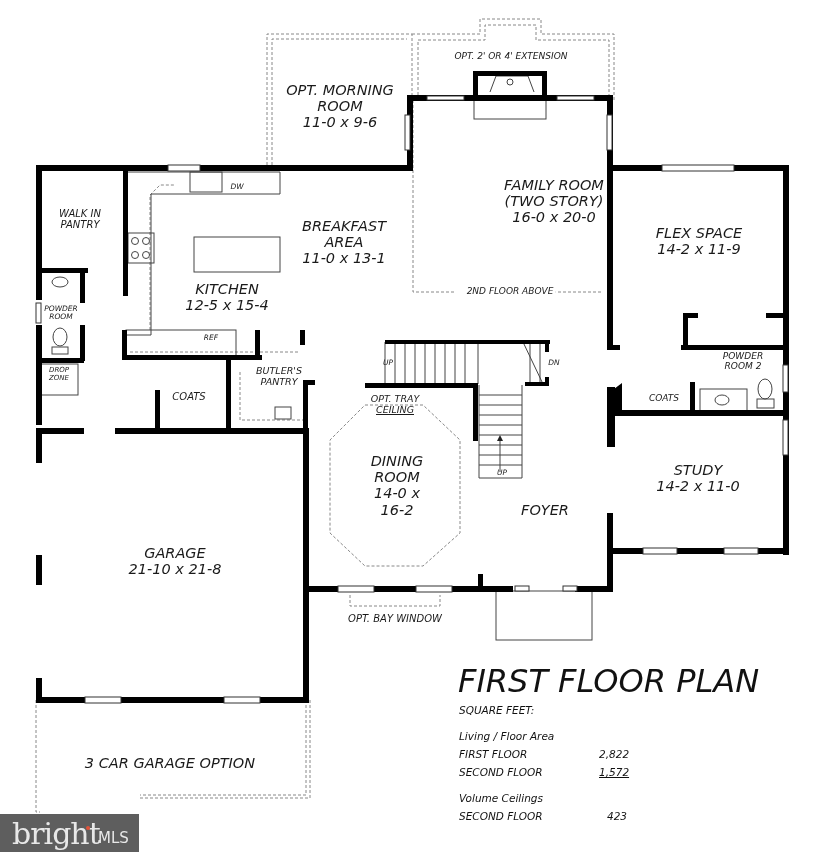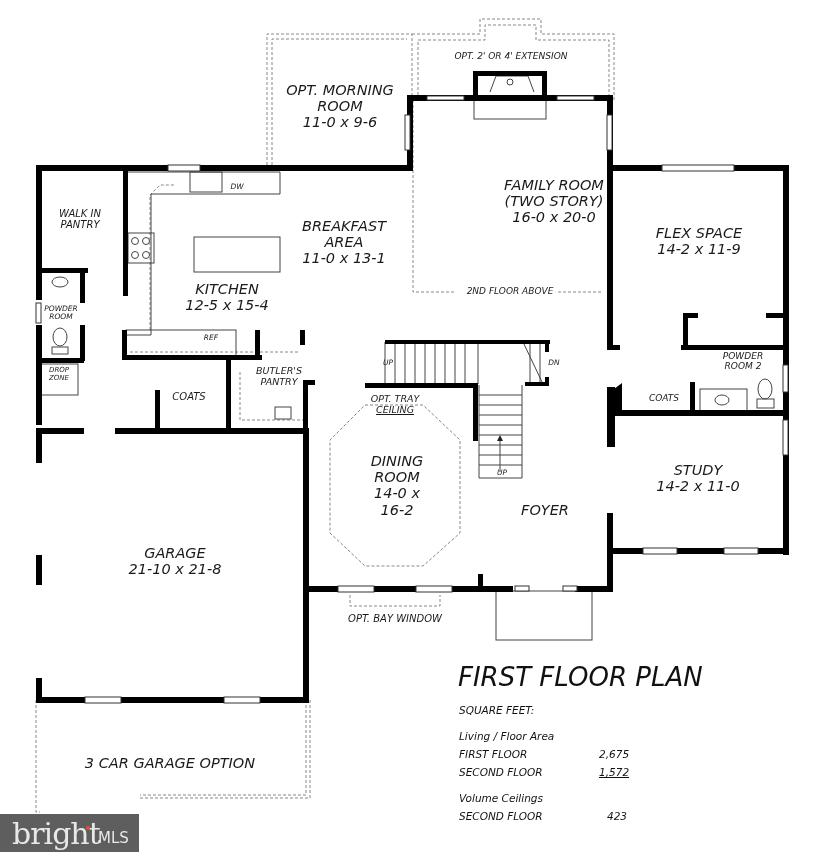--- a/index.html
+++ b/index.html
@@ -4,21 +4,21 @@
 <style>
   html, body { margin: 0; padding: 0; background: #ffffff; }
   body { width: 830px; height: 860px; position: relative; overflow: hidden; font-family: "DejaVu Sans", sans-serif; }
   #plan { position: absolute; left: 0; top: 0; width: 830px; height: 860px; }
   .lbl { position: absolute; color: #1a1a1a; font-style: italic; text-align: center; white-space: nowrap; line-height: 1.12; transform: translateX(-50%); }
   .lbl span { display: block; }
   .big { font-size: 14.5px; }
   .sm { font-size: 9px; }
   .xs { font-size: 7.5px; }
   .u { text-decoration: underline; }
-  #title { position: absolute; left: 458px; top: 662px; font-size: 26px; font-style: italic; color: #111; font-family: "DejaVu Sans", sans-serif; letter-spacing: 0px; }
+  #title { position: absolute; left: 458px; top: 662px; font-size: 32px; font-style: italic; color: #111; font-family: "DejaVu Sans", sans-serif; letter-spacing: 0px; }
   #sqft { position: absolute; left: 459px; top: 704px; font-size: 10.5px; font-style: italic; color: #111; width: 200px; }
   #sqft .row { position: relative; height: 18px; }
   #sqft .v { position: absolute; left: 140px; }
   #sqft .gap { height: 8px; }
   #logo { position: absolute; left: 0; top: 814px; width: 139px; height: 38px; background: #5e5e5e; color: #e8e8e8; }
   #logo .b { position: absolute; left: 12px; top: 2px; font-family: "DejaVu Serif", serif; font-size: 30px; letter-spacing: -1px; }
   #logo .m { position: absolute; left: 98px; top: 15px; font-size: 15px; font-family: "DejaVu Sans", sans-serif; }
   #logo .dot { position: absolute; left: 86px; top: 12px; width: 4px; height: 4px; border-radius: 2px; background: #e0533a; }
 </style>
 </head>
@@ -272,21 +272,21 @@
   </div>
 <div class="lbl xs" style="left:554px;top:359px;">
     <span>DN</span>
   </div>
 
 <div id="title">FIRST FLOOR PLAN</div>
 <div id="sqft">
   <div class="row">SQUARE FEET:</div>
   <div class="gap"></div>
   <div class="row">Living / Floor Area</div>
-  <div class="row"><span>FIRST FLOOR</span><span class="v">2,675</span></div>
+  <div class="row"><span>FIRST FLOOR</span><span class="v">2,822</span></div>
   <div class="row"><span>SECOND FLOOR</span><span class="v u">1,572</span></div>
   <div class="gap"></div>
   <div class="row">Volume Ceilings</div>
   <div class="row"><span>SECOND FLOOR</span><span class="v" style="left:148px">423</span></div>
 </div>
 
 <div id="logo">
   <span class="b">bright</span>
   <span class="dot"></span>
   <span class="m">MLS</span>

